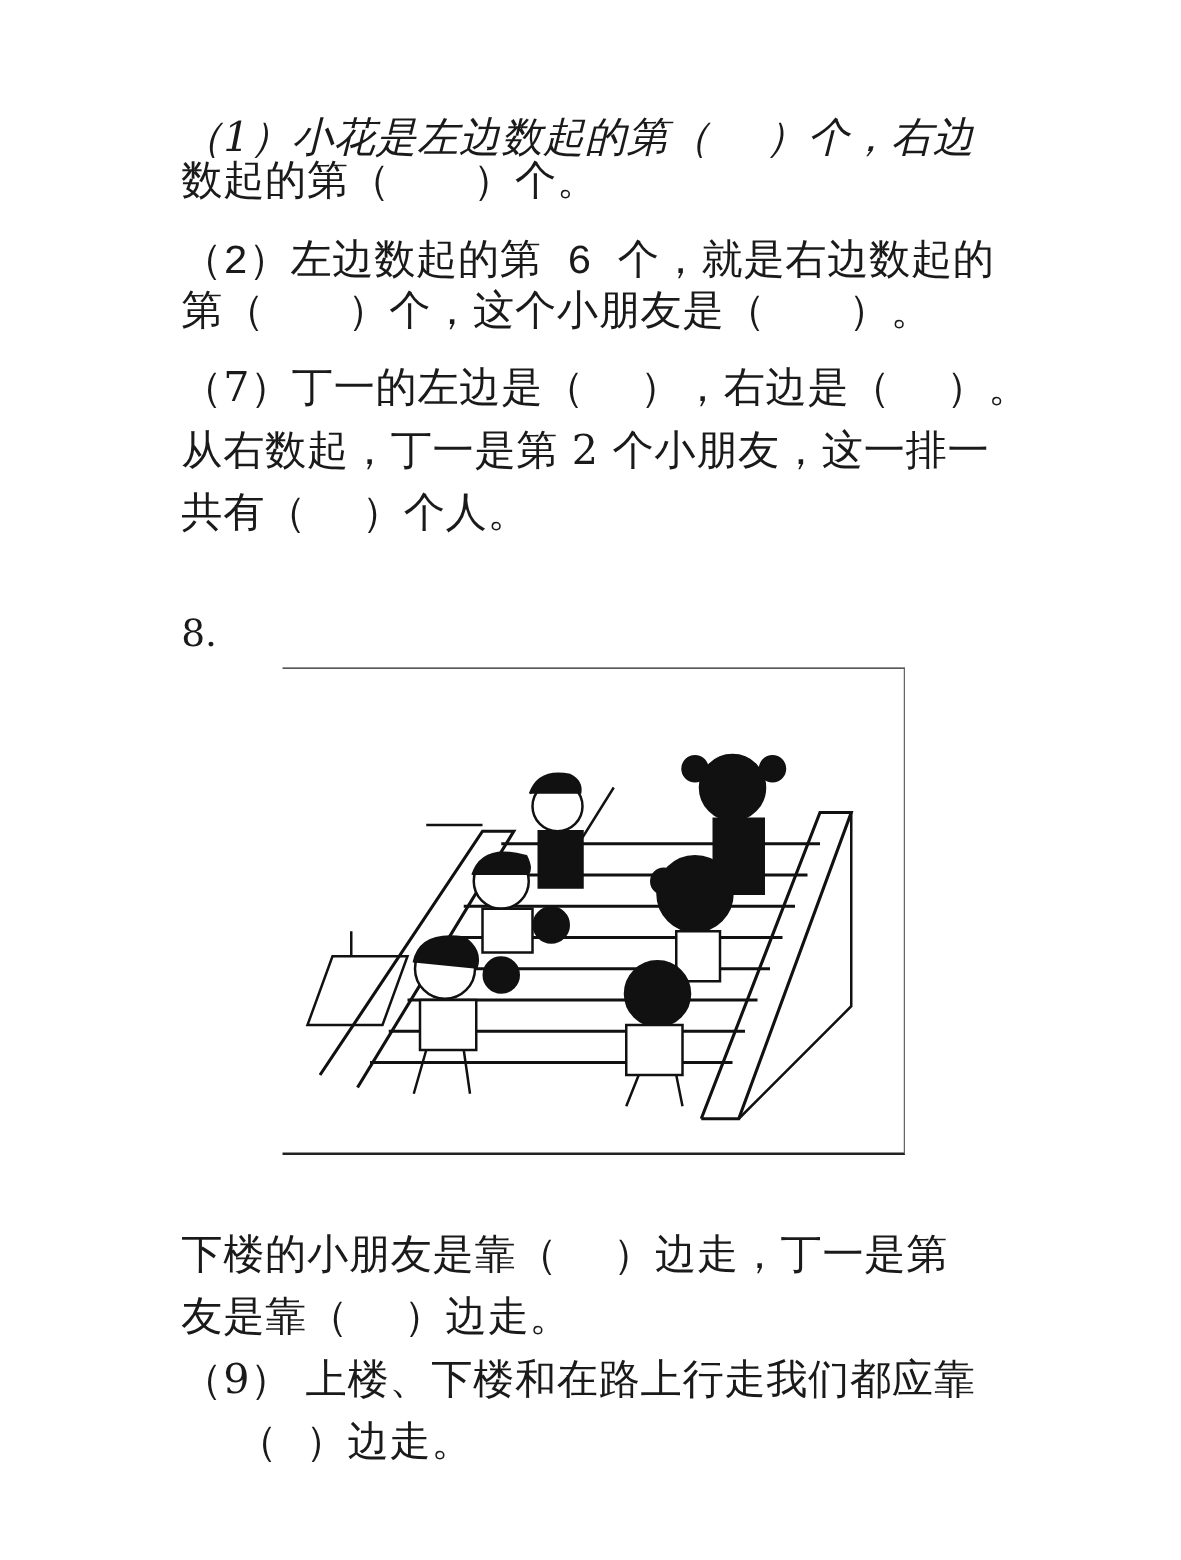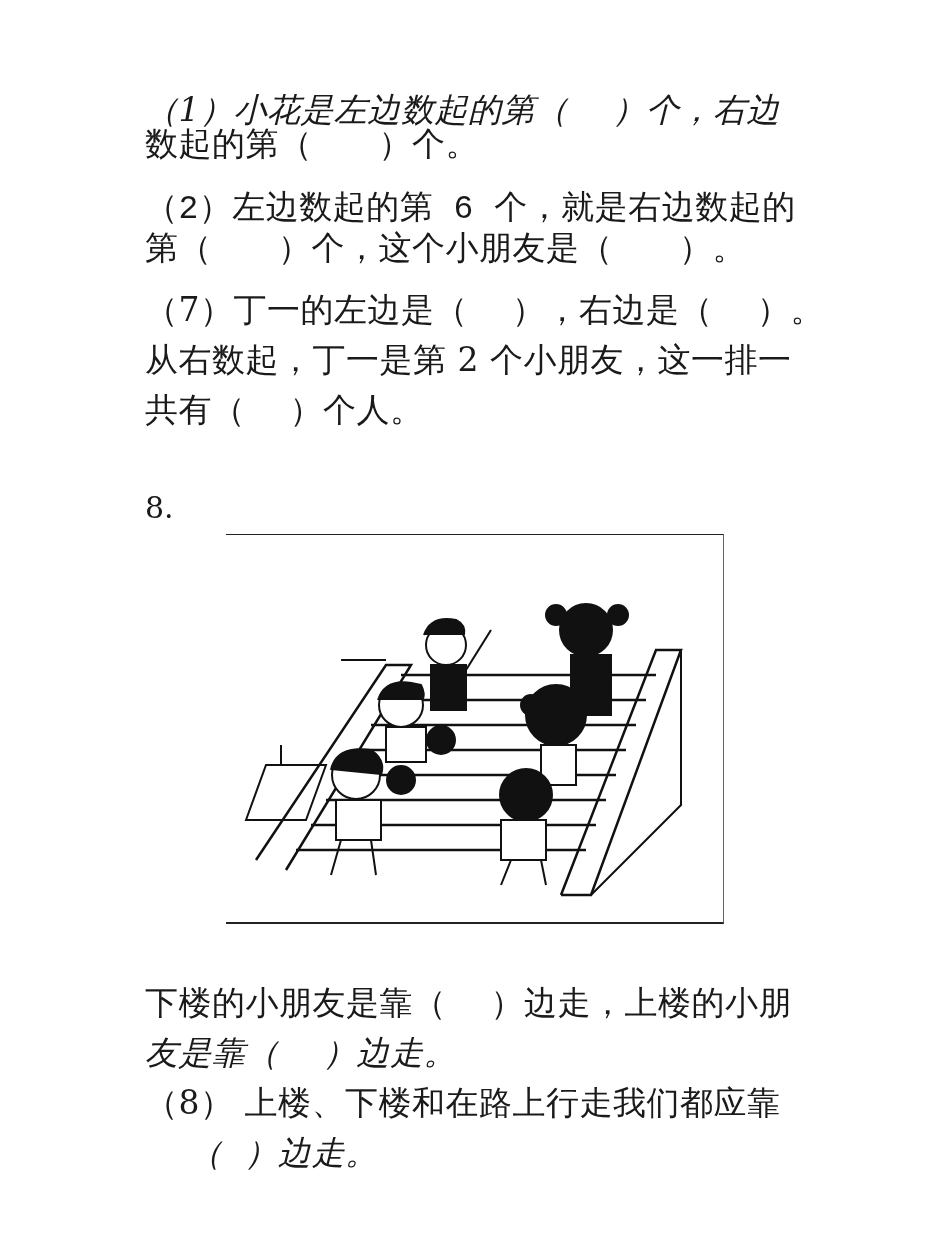--- a/index.html
+++ b/index.html
@@ -85,18 +85,18 @@
         <circle cx="330" cy="180" r="30"></circle>
         <circle cx="305" cy="170" r="10"></circle>
         <rect x="315" y="210" width="35" height="40" fill="#fff"></rect>
         <circle cx="300" cy="260" r="26"></circle>
         <rect x="275" y="285" width="45" height="40" fill="#fff"></rect>
         <path d="M285,325 L275,350 M315,325 L320,350" fill="none"></path>
       </g>
     </svg>
   </div>
 
-  <div class="line" style="top:983px;">下楼的小朋友是靠（    ）边走，上楼的小朋</div>
-  <div class="line" style="top:1033px;font-style:italic;">友是靠（    ）边走。</div>
-  <div class="line" style="top:1083px;">（8） 上楼、下楼和在路上行走我们都应靠</div>
-  <div class="line" style="top:1133px;font-style:italic;">    （  ）边走。</div>
+  <div class="line" style="top:983px;">下楼的小朋友是靠（    ）边走，丁一是第</div>
+  <div class="line" style="top:1033px;">友是靠（    ）边走。</div>
+  <div class="line" style="top:1083px;">（9） 上楼、下楼和在路上行走我们都应靠</div>
+  <div class="line" style="top:1133px;">    （  ）边走。</div>
 
 </div>
 
 </body></html>

